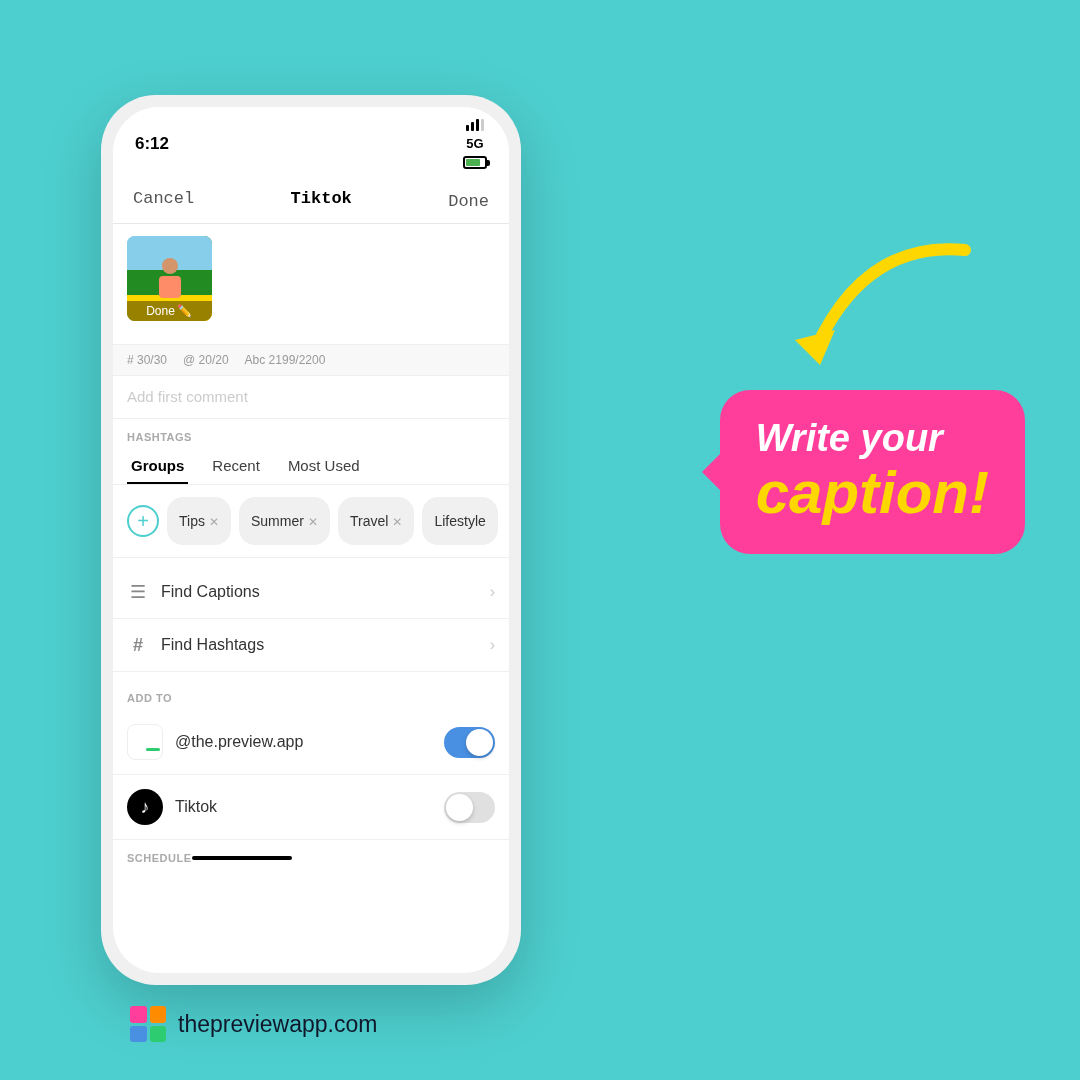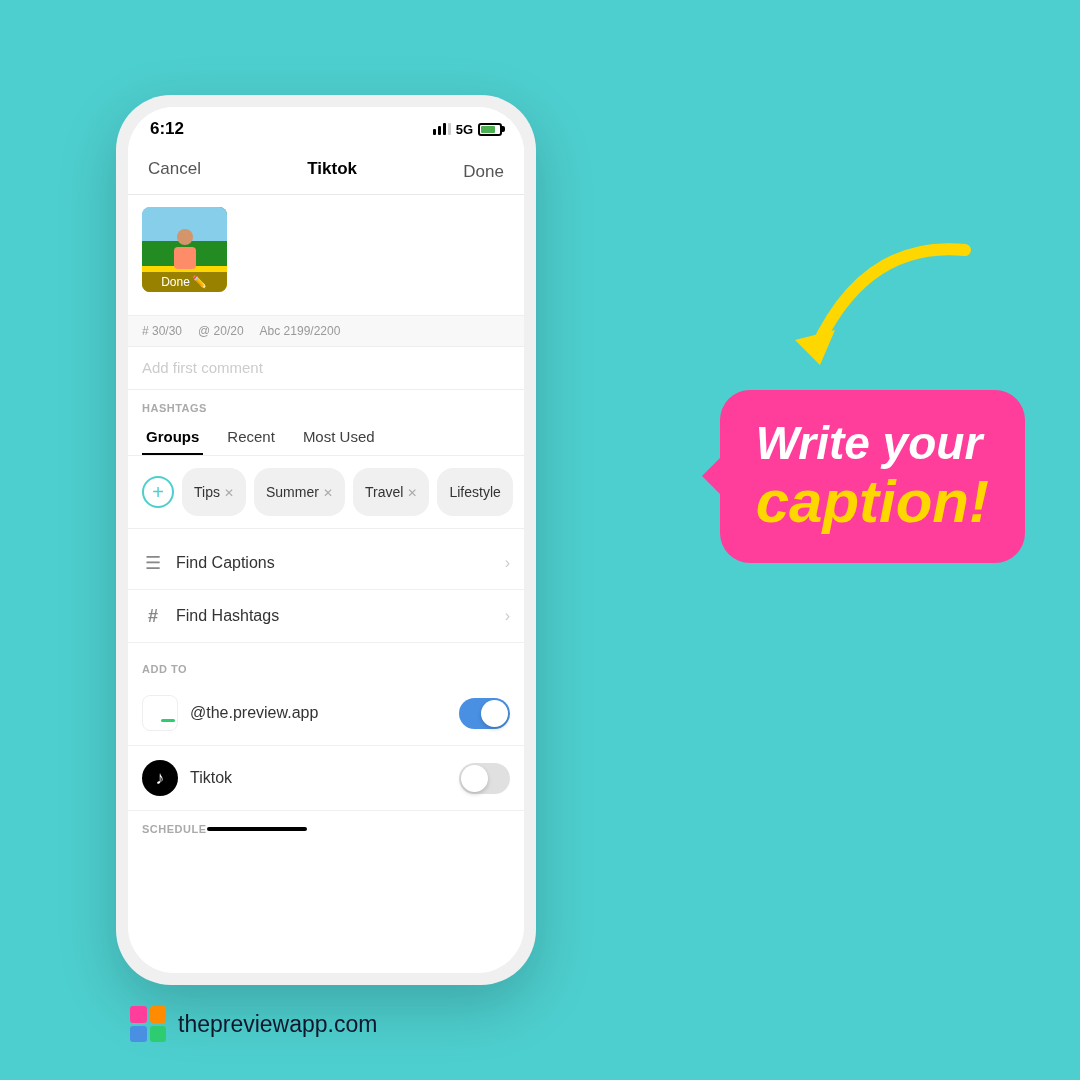--- a/index.html
+++ b/index.html
@@ -9,21 +9,21 @@
       height: 1080px;
       background-color: #4ECFCF;
       font-family: -apple-system, BlinkMacSystemFont, 'Segoe UI', sans-serif;
       position: relative;
       overflow: hidden;
     }
 
     
     .phone-wrapper {
       position: absolute;
-      left: 116px;
+      left: 101px;
       top: 95px;
       width: 420px;
       height: 890px;
       background: #f0f0f0;
       border-radius: 55px;
       padding: 12px;
       box-shadow: 0 20px 60px rgba(0,0,0,0.2);
     }
 
     .phone-screen {
@@ -49,20 +49,21 @@
       font-weight: 600;
       color: #000;
     }
 
     .status-icons {
       display: flex;
       align-items: center;
       gap: 5px;
       font-size: 13px;
       color: #000;
+      flex-direction: column;
     }
 
     .signal-dots {
       display: flex;
       gap: 2px;
       align-items: flex-end;
     }
 
     .signal-dot {
       background: #000;
@@ -106,20 +107,21 @@
     }
 
     
     .nav-bar {
       display: flex;
       justify-content: space-between;
       align-items: center;
       padding: 8px 20px 12px;
       background: #fff;
       border-bottom: 1px solid #e8e8e8;
+      font-family: Liberation Mono, monospace;
     }
 
     .nav-cancel {
       font-size: 17px;
       color: #555;
       cursor: pointer;
     }
 
     .nav-title {
       font-size: 17px;
@@ -471,21 +473,21 @@
       position: absolute;
       left: -18px;
       top: 50%;
       transform: translateY(-50%);
       border: 18px solid transparent;
       border-right-color: #FF3D9A;
       border-left: 0;
     }
 
     .bubble-line1 {
-      font-size: 46px;
+      font-size: 38px;
       font-weight: 900;
       color: #ffffff;
       line-height: 1.1;
       font-style: italic;
     }
 
     .bubble-line2 {
       font-size: 60px;
       font-weight: 900;
       color: #FFD700;

